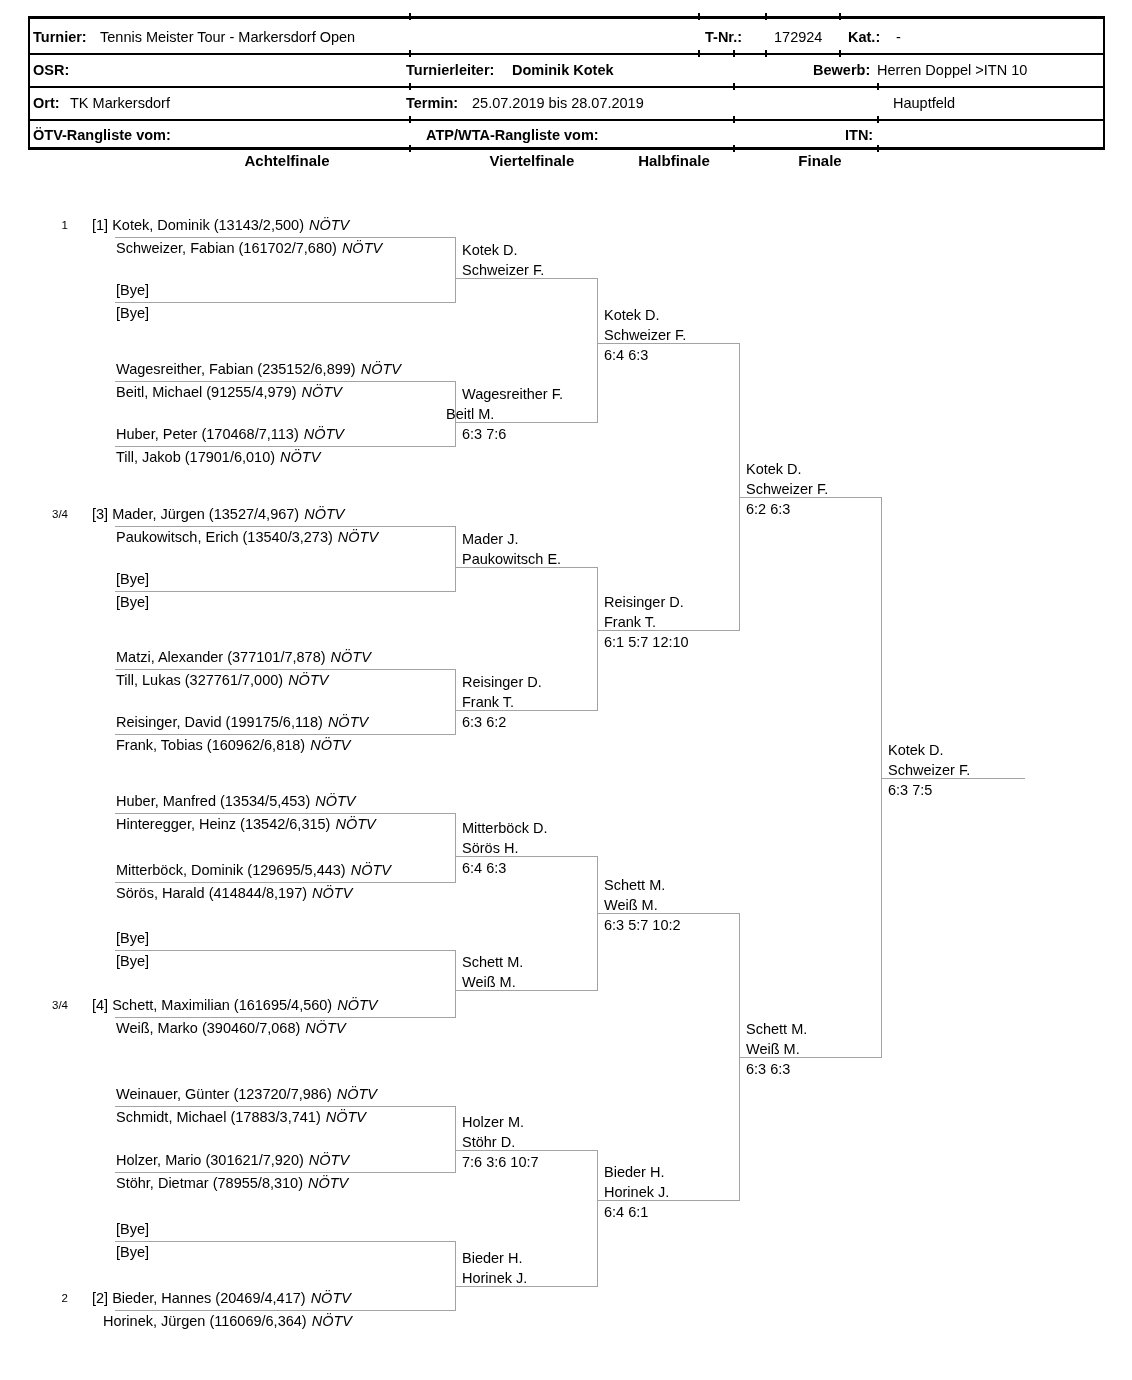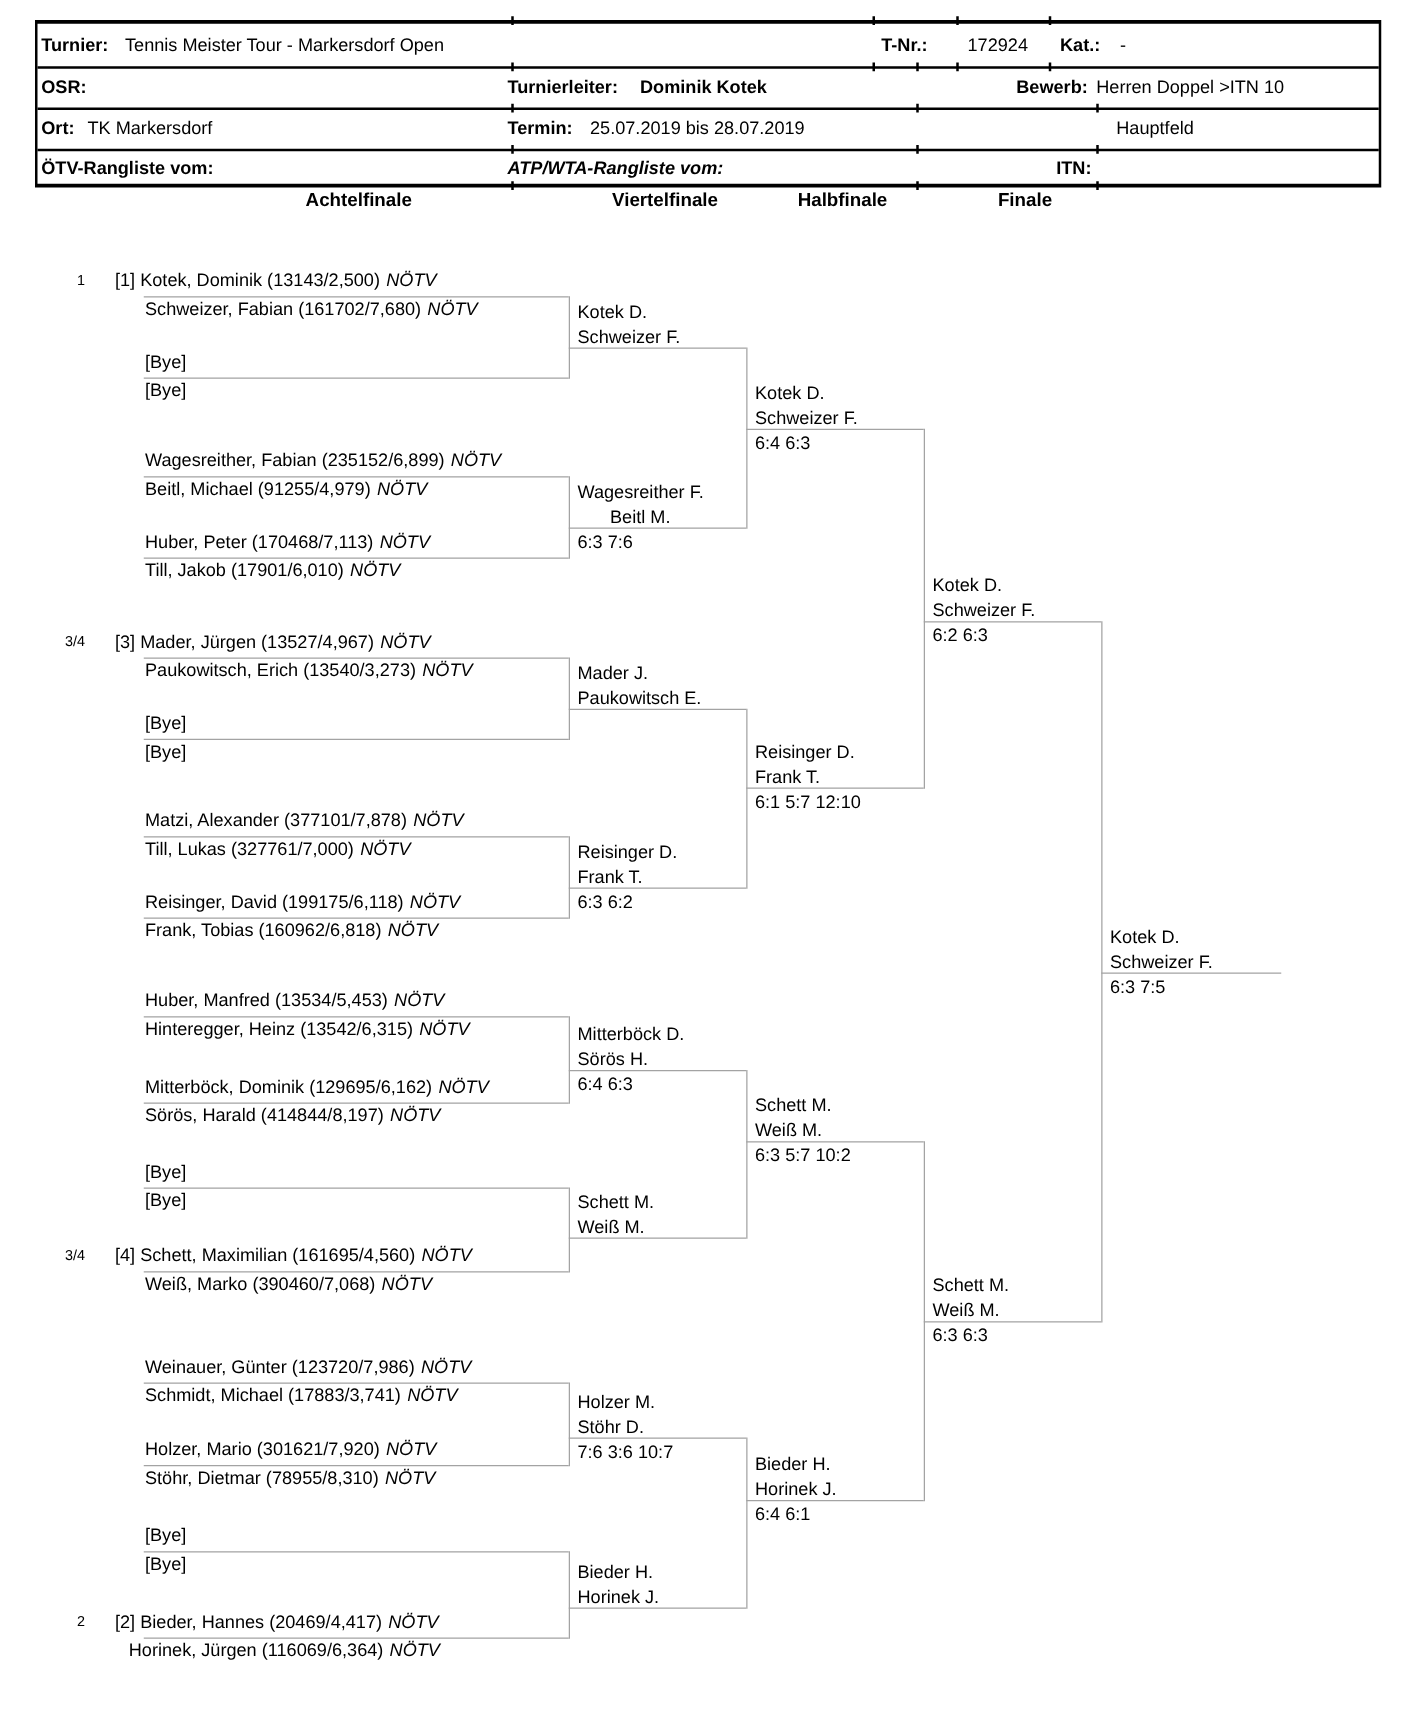--- a/index.html
+++ b/index.html
@@ -65,21 +65,21 @@
   <div class="cell lbl" style="left:813px;top:61px;">Bewerb:</div>
   <div class="cell" style="left:877px;top:61px;">Herren Doppel &gt;ITN 10</div>
 
   <div class="cell lbl" style="left:33px;top:94px;">Ort:</div>
   <div class="cell" style="left:70px;top:94px;">TK Markersdorf</div>
   <div class="cell lbl" style="left:406px;top:94px;">Termin:</div>
   <div class="cell" style="left:472px;top:94px;">25.07.2019 bis 28.07.2019</div>
   <div class="cell" style="left:893px;top:94px;">Hauptfeld</div>
 
   <div class="cell lbl" style="left:33px;top:126px;">ÖTV-Rangliste vom:</div>
-  <div class="cell lbl" style="left:406px;top:126px;font-style:italic;">ATP/WTA-Rangliste vom:</div>
+  <div class="cell lbl" style="left:426px;top:126px;">ATP/WTA-Rangliste vom:</div>
   <div class="cell lbl" style="left:845px;top:126px;">ITN:</div>
 
   <div class="rh" style="left:187px;top:152px;">Achtelfinale</div>
   <div class="rh" style="left:432px;top:152px;">Viertelfinale</div>
   <div class="rh" style="left:574px;top:152px;">Halbfinale</div>
   <div class="rh" style="left:720px;top:152px;">Finale</div>
 
   <div id="bracket">
       <div class="seed" style="left: 40px; top: 218px;">1</div>
       <div class="txt" style="left: 92px; top: 216px;"><span>[1] Kotek, Dominik (13143/2,500)</span><span class="assoc">NÖTV</span></div>
@@ -103,21 +103,21 @@
       <div class="bl hl" style="left: 115px; top: 591px; width: 340px;"></div>
       <div class="txt" style="left: 116px; top: 648px;"><span>Matzi, Alexander (377101/7,878)</span><span class="assoc">NÖTV</span></div>
       <div class="txt" style="left: 116px; top: 671px;"><span>Till, Lukas (327761/7,000)</span><span class="assoc">NÖTV</span></div>
       <div class="bl hl" style="left: 115px; top: 669px; width: 340px;"></div>
       <div class="txt" style="left: 116px; top: 713px;"><span>Reisinger, David (199175/6,118)</span><span class="assoc">NÖTV</span></div>
       <div class="txt" style="left: 116px; top: 736px;"><span>Frank, Tobias (160962/6,818)</span><span class="assoc">NÖTV</span></div>
       <div class="bl hl" style="left: 115px; top: 734px; width: 340px;"></div>
       <div class="txt" style="left: 116px; top: 792px;"><span>Huber, Manfred (13534/5,453)</span><span class="assoc">NÖTV</span></div>
       <div class="txt" style="left: 116px; top: 815px;"><span>Hinteregger, Heinz (13542/6,315)</span><span class="assoc">NÖTV</span></div>
       <div class="bl hl" style="left: 115px; top: 813px; width: 340px;"></div>
-      <div class="txt" style="left: 116px; top: 861px;"><span>Mitterböck, Dominik (129695/6,162)</span><span class="assoc">NÖTV</span></div>
+      <div class="txt" style="left: 116px; top: 861px;"><span>Mitterböck, Dominik (129695/5,443)</span><span class="assoc">NÖTV</span></div>
       <div class="txt" style="left: 116px; top: 884px;"><span>Sörös, Harald (414844/8,197)</span><span class="assoc">NÖTV</span></div>
       <div class="bl hl" style="left: 115px; top: 882px; width: 340px;"></div>
       <div class="txt" style="left: 116px; top: 929px;"><span>[Bye]</span><span class="assoc"></span></div>
       <div class="txt" style="left: 116px; top: 952px;"><span>[Bye]</span><span class="assoc"></span></div>
       <div class="bl hl" style="left: 115px; top: 950px; width: 340px;"></div>
       <div class="seed" style="left: 40px; top: 998px;">3/4</div>
       <div class="txt" style="left: 92px; top: 996px;"><span>[4] Schett, Maximilian (161695/4,560)</span><span class="assoc">NÖTV</span></div>
       <div class="txt" style="left: 116px; top: 1019px;"><span>Weiß, Marko (390460/7,068)</span><span class="assoc">NÖTV</span></div>
       <div class="bl hl" style="left: 115px; top: 1017px; width: 340px;"></div>
       <div class="txt" style="left: 116px; top: 1085px;"><span>Weinauer, Günter (123720/7,986)</span><span class="assoc">NÖTV</span></div>
@@ -145,21 +145,21 @@
       <div class="bl vl" style="left: 597px; top: 567px; height: 144px;"></div>
       <div class="bl vl" style="left: 597px; top: 856px; height: 135px;"></div>
       <div class="bl vl" style="left: 597px; top: 1150px; height: 137px;"></div>
       <div class="bl vl" style="left: 739px; top: 343px; height: 288px;"></div>
       <div class="bl vl" style="left: 739px; top: 913px; height: 288px;"></div>
       <div class="bl vl" style="left: 881px; top: 497px; height: 561px;"></div>
       <div class="txt" style="left: 462px; top: 241px;"><span>Kotek D.</span></div>
       <div class="txt" style="left: 462px; top: 261px;"><span>Schweizer F.</span></div>
       <div class="bl hl" style="left: 455px; top: 278px; width: 142px;"></div>
       <div class="txt" style="left: 462px; top: 385px;"><span>Wagesreither F.</span></div>
-      <div class="txt" style="left: 488px; top: 405px;"><span>Beitl M.</span></div>
+      <div class="txt" style="left: 446px; top: 405px;"><span>Beitl M.</span></div>
       <div class="bl hl" style="left: 455px; top: 422px; width: 142px;"></div>
       <div class="txt" style="left: 462px; top: 425px;"><span>6:3 7:6</span></div>
       <div class="txt" style="left: 462px; top: 530px;"><span>Mader J.</span></div>
       <div class="txt" style="left: 462px; top: 550px;"><span>Paukowitsch E.</span></div>
       <div class="bl hl" style="left: 455px; top: 567px; width: 142px;"></div>
       <div class="txt" style="left: 462px; top: 673px;"><span>Reisinger D.</span></div>
       <div class="txt" style="left: 462px; top: 693px;"><span>Frank T.</span></div>
       <div class="bl hl" style="left: 455px; top: 710px; width: 142px;"></div>
       <div class="txt" style="left: 462px; top: 713px;"><span>6:3 6:2</span></div>
       <div class="txt" style="left: 462px; top: 819px;"><span>Mitterböck D.</span></div>

